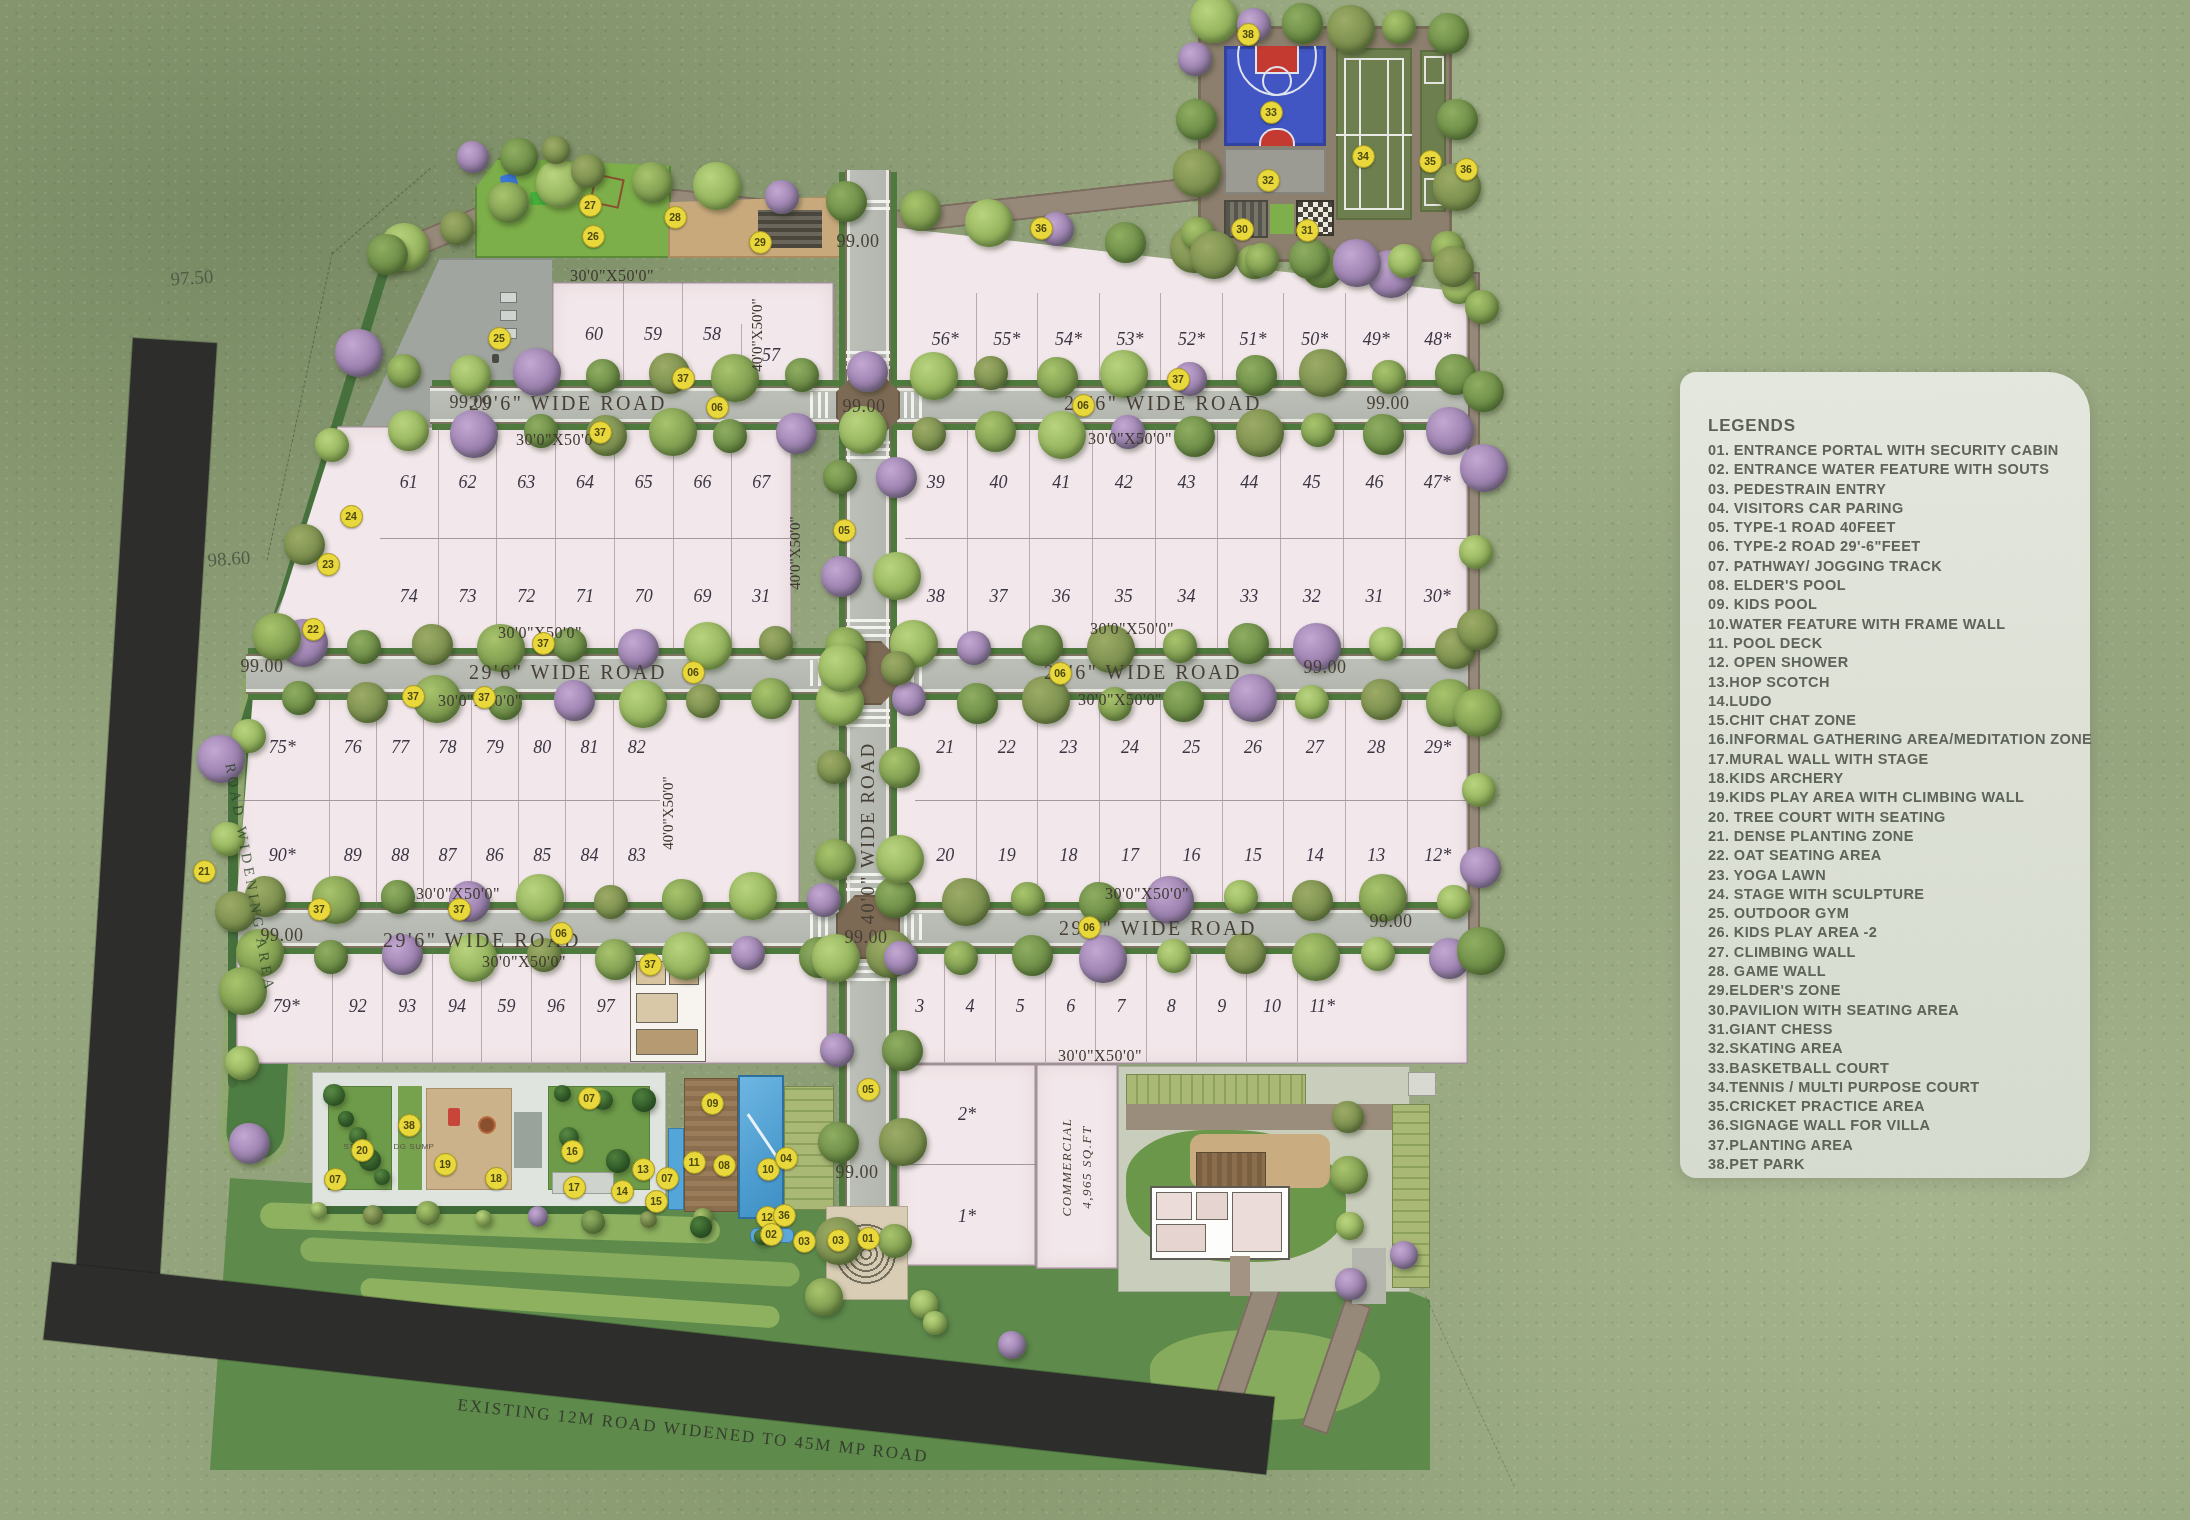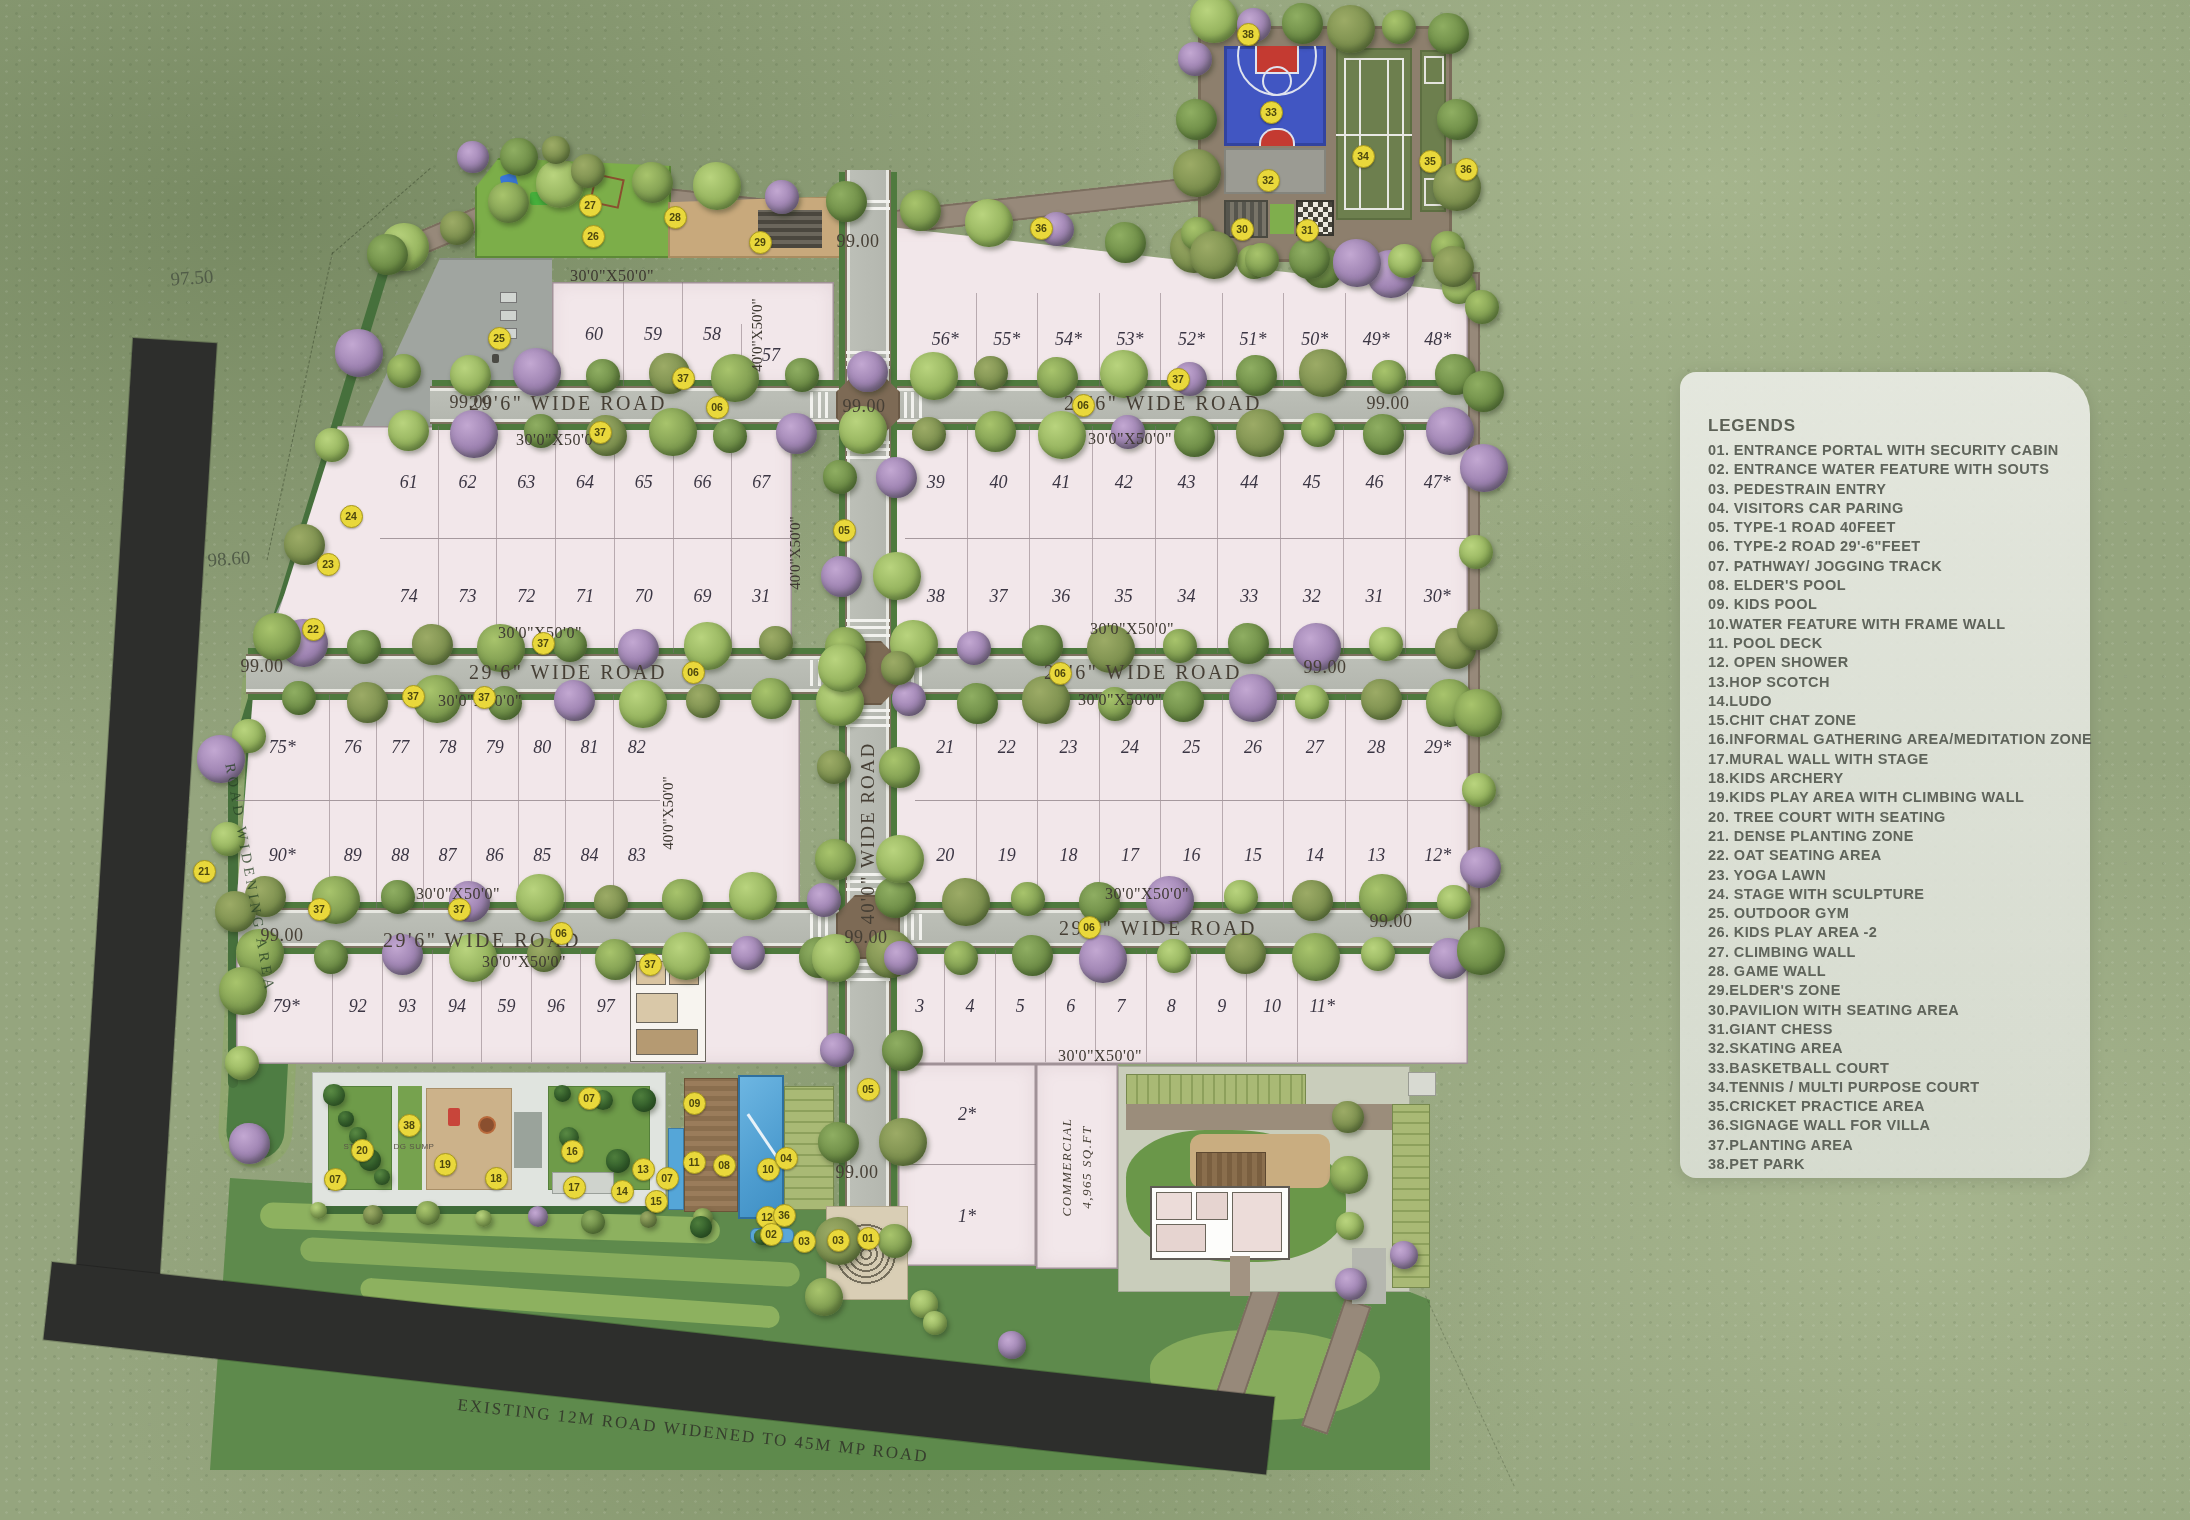--- a/index.html
+++ b/index.html
@@ -649,21 +649,21 @@
     <div class="badge" style="left: 397.5px; top: 1113.5px;">38</div>
     <div class="badge" style="left: 433.5px; top: 1152.5px;">19</div>
     <div class="badge" style="left: 484.5px; top: 1166.5px;">18</div>
     <div class="badge" style="left: 560.5px; top: 1139.5px;">16</div>
     <div class="badge" style="left: 631.5px; top: 1157.5px;">13</div>
     <div class="badge" style="left: 562.5px; top: 1175.5px;">17</div>
     <div class="badge" style="left: 610.5px; top: 1179.5px;">14</div>
     <div class="badge" style="left: 644.5px; top: 1189.5px;">15</div>
     <div class="badge" style="left: 655.5px; top: 1166.5px;">07</div>
     <div class="badge" style="left: 682.5px; top: 1150.5px;">11</div>
-    <div class="badge" style="left: 683px; top: 1091.5px;">09</div>
+    <div class="badge" style="left: 701px; top: 1091.5px;">09</div>
     <div class="badge" style="left: 712.5px; top: 1153.5px;">08</div>
     <div class="badge" style="left: 756.5px; top: 1157.5px;">10</div>
     <div class="badge" style="left: 774.5px; top: 1146.5px;">04</div>
     <div class="badge" style="left: 755.5px; top: 1205.5px;">12</div>
     <div class="badge" style="left: 772.5px; top: 1203.5px;">36</div>
     <div class="badge" style="left: 759.5px; top: 1222.5px;">02</div>
     <div class="badge" style="left: 792.5px; top: 1229.5px;">03</div>
     <div class="badge" style="left: 323.5px; top: 1167.5px;">07</div>
     <div class="badge" style="left: 826.5px; top: 1228.5px;">03</div>
     <div class="badge" style="left: 856.5px; top: 1226.5px;">01</div>

